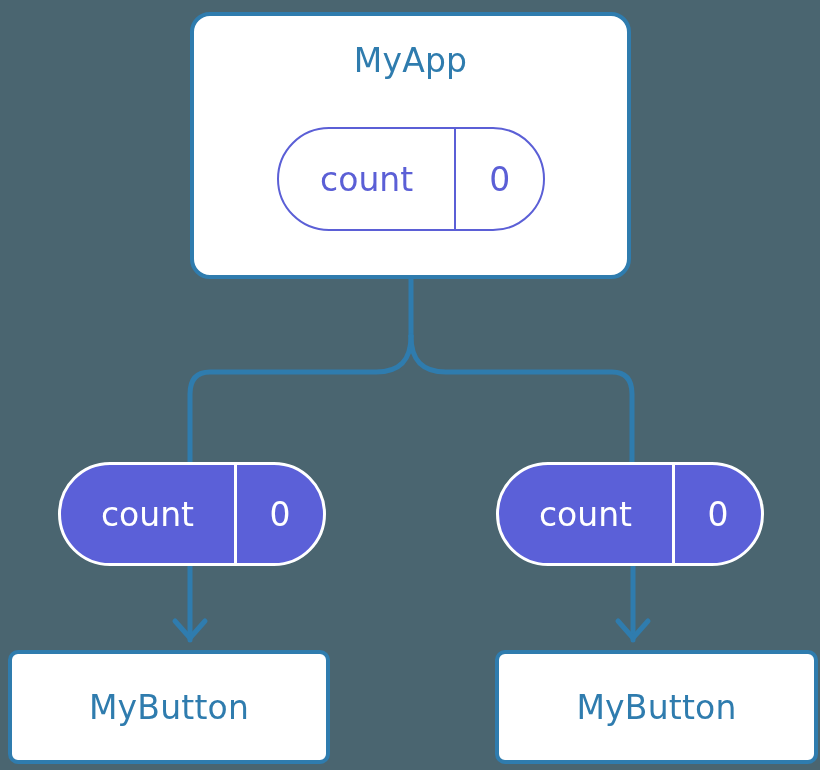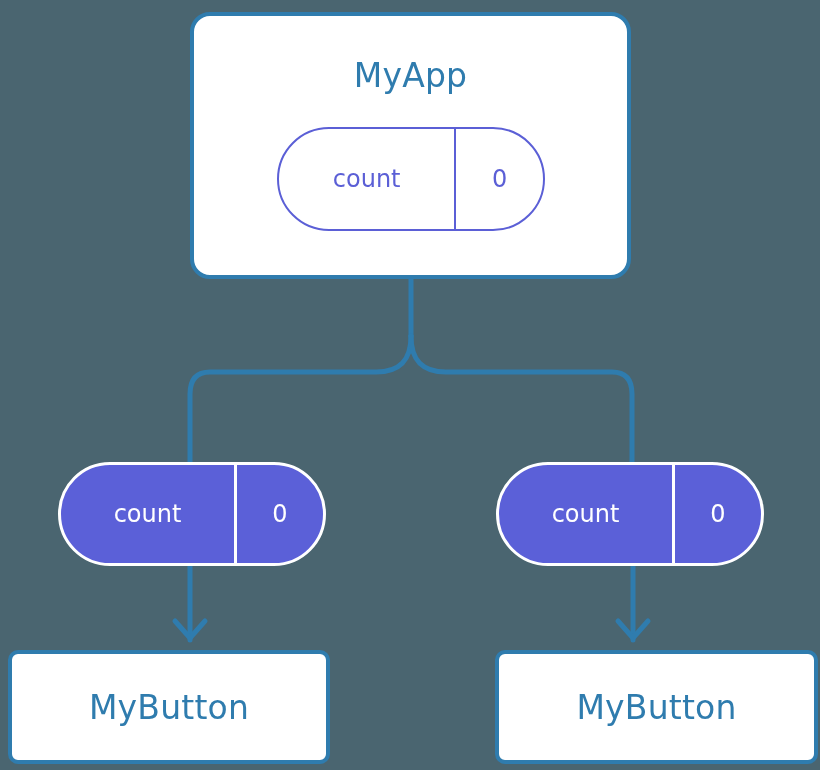--- a/index.html
+++ b/index.html
@@ -44,21 +44,21 @@
 
   
   #box-myapp {
     left: 190px;
     top: 12px;
     width: 441px;
     height: 267px;
     border-radius: 20px;
   }
   #box-myapp .comp-title {
-    margin-top: 40px;
+    margin-top: 25px;
   }
 
   
   #box-mybutton-left {
     left: 8px;
     top: 650px;
     width: 322px;
     height: 114px;
     justify-content: center;
   }
@@ -77,21 +77,21 @@
     display: flex;
     align-items: stretch;
     border-radius: 999px;
     overflow: hidden;
   }
   .pill .pill-key,
   .pill .pill-val {
     display: flex;
     align-items: center;
     justify-content: center;
-    font-size: 24px;
+    font-size: 33px;
     white-space: nowrap;
     box-sizing: border-box;
     text-align: right;
   }
 
   
   .pill.outline {
     border: 2.5px solid #5b5fd6;
     background: transparent;
   }

